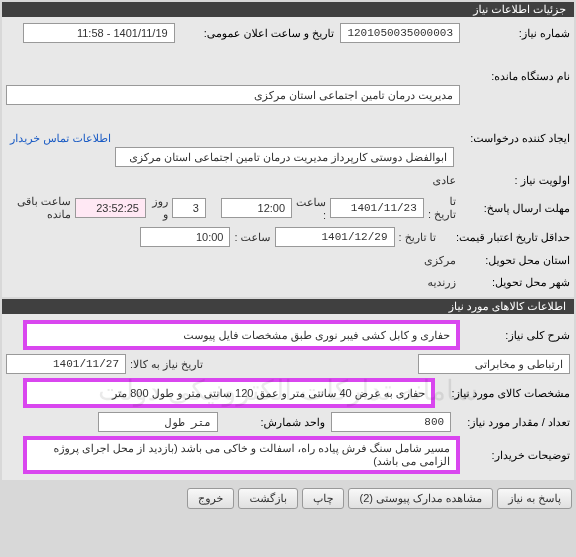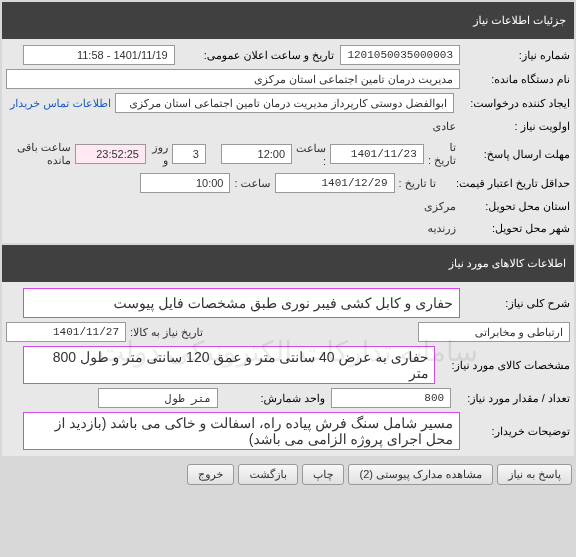--- a/index.html
+++ b/index.html
@@ -1,30 +1,30 @@
 <!DOCTYPE html>
 <html dir="rtl" lang="fa"><head>
 <meta charset="utf-8">
 <style>
 * { margin: 0; padding: 0; box-sizing: border-box; }
 body { font-family: Tahoma, Arial, sans-serif; font-size: 11px; background: #d8d8d8; color: #333; }
 .panel { background: #e8e8e8; margin: 2px; }
-.section-header { background: #404040; color: #fff; padding: 12px 8px; font-size: 11px; }
+.section-header { background: #404040; color: #fff; padding: 1px 8px; font-size: 11px; }
 .form-body { padding: 4px; }
 .row { display: flex; align-items: center; padding: 2px 0; min-height: 22px; }
 .label { min-width: 110px; text-align: right; padding-left: 16px; font-size: 11px; color: #000; }
 .label-mid { min-width: 130px; text-align: right; padding: 0 6px; font-size: 11px; color: #000; margin-left: 23px; }
 .value-box { background: #fff; border: 1px solid #999; padding: 2px 6px; height: 20px; display: inline-flex; align-items: center; font-size: 11px; color: #333; }
 .value-text { padding: 2px 4px; font-size: 11px; color: #333; }
 .w90 { width: 90px; }
 .w120 { width: 120px; font-family: Liberation Mono, monospace; }
 .w140 { width: 152px; }
-.wfull { flex: 1; }
+.wfull { flex: 1; margin-top: 38px; }
 .link-btn { color: #1a5bc4; font-size: 11px; cursor: pointer; padding: 0 4px; }
-.textarea-box { background: #fff; border: 1px solid #d946ef; padding: 2px 6px; font-size: 14px; color: #333; flex: 1; min-height: 30px; display: flex; align-items: center; margin-left: 17px; }
+.textarea-box { background: #fff; border: 4px solid #d946ef; padding: 2px 6px; font-size: 11px; color: #333; flex: 1; min-height: 30px; display: flex; align-items: center; margin-left: 17px; }
 .button-bar { display: flex; gap: 4px; justify-content: flex-start; padding: 6px 4px; }
 .btn { background: linear-gradient(#f8f8f8, #e0e0e0); border: 1px solid #999; border-radius: 3px; padding: 3px 10px; font-size: 11px; cursor: pointer; color: #333; text-align: right; }
 .watermark-bg { position: relative; }
 .watermark { position: absolute; top: 50%; left: 50%; transform: translate(-50%, -50%); opacity: 0.08; font-size: 28px; color: #000; pointer-events: none; white-space: nowrap; }
 </style>
 </head>
 <body>
 
 <div class="panel">
   <div class="section-header">جزئیات اطلاعات نیاز</div>

